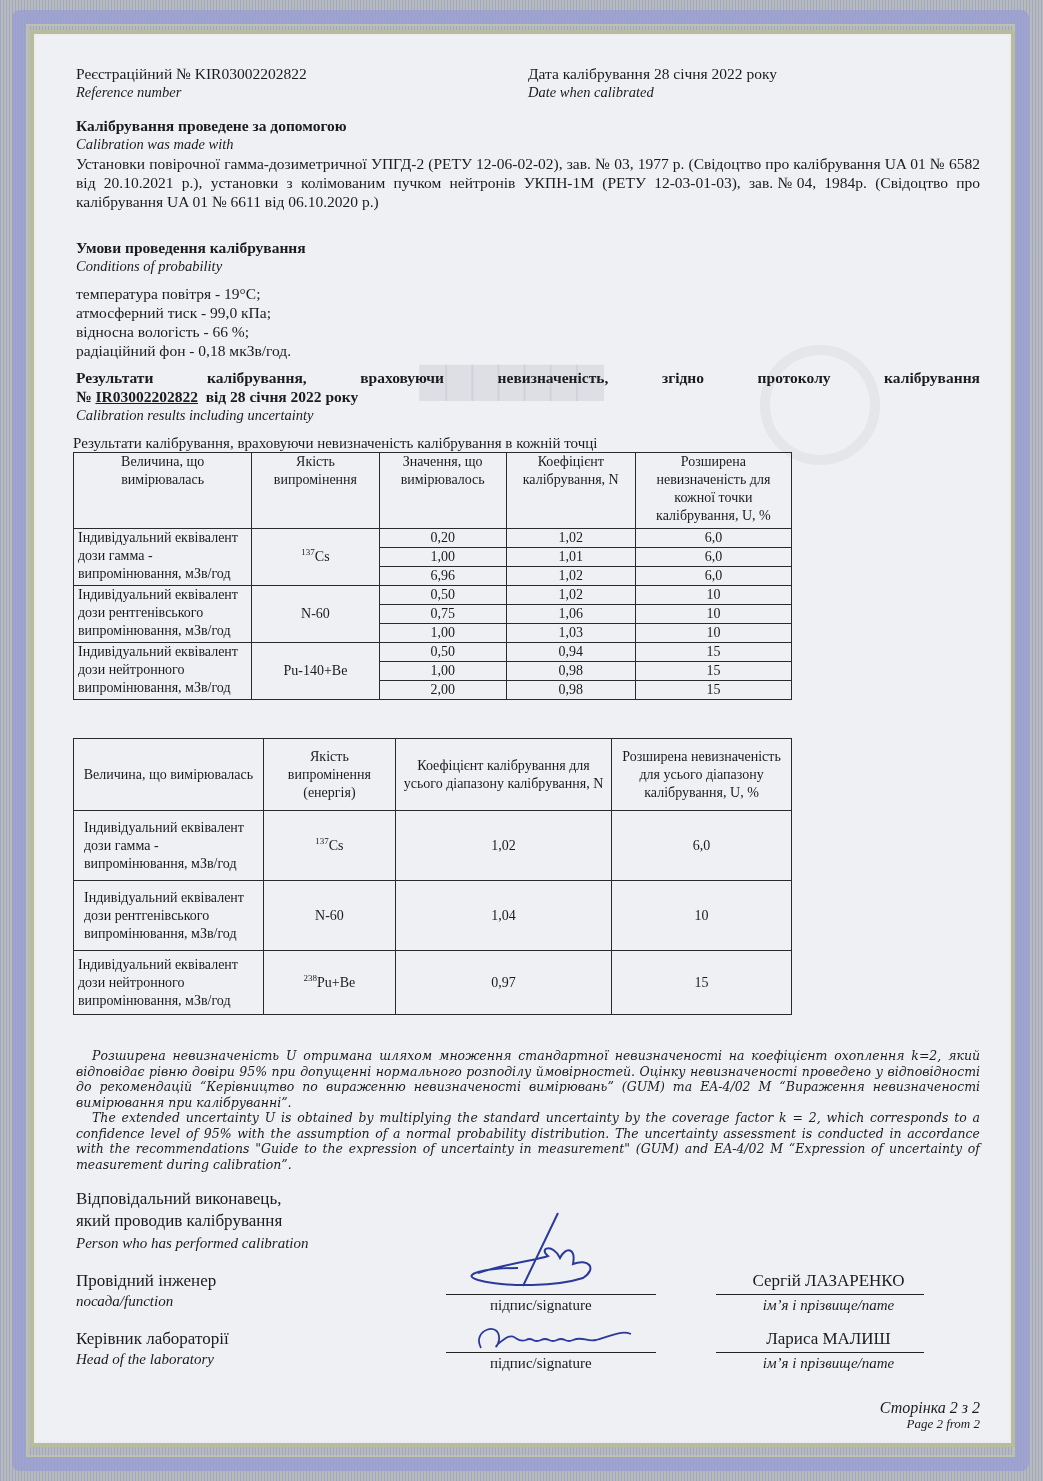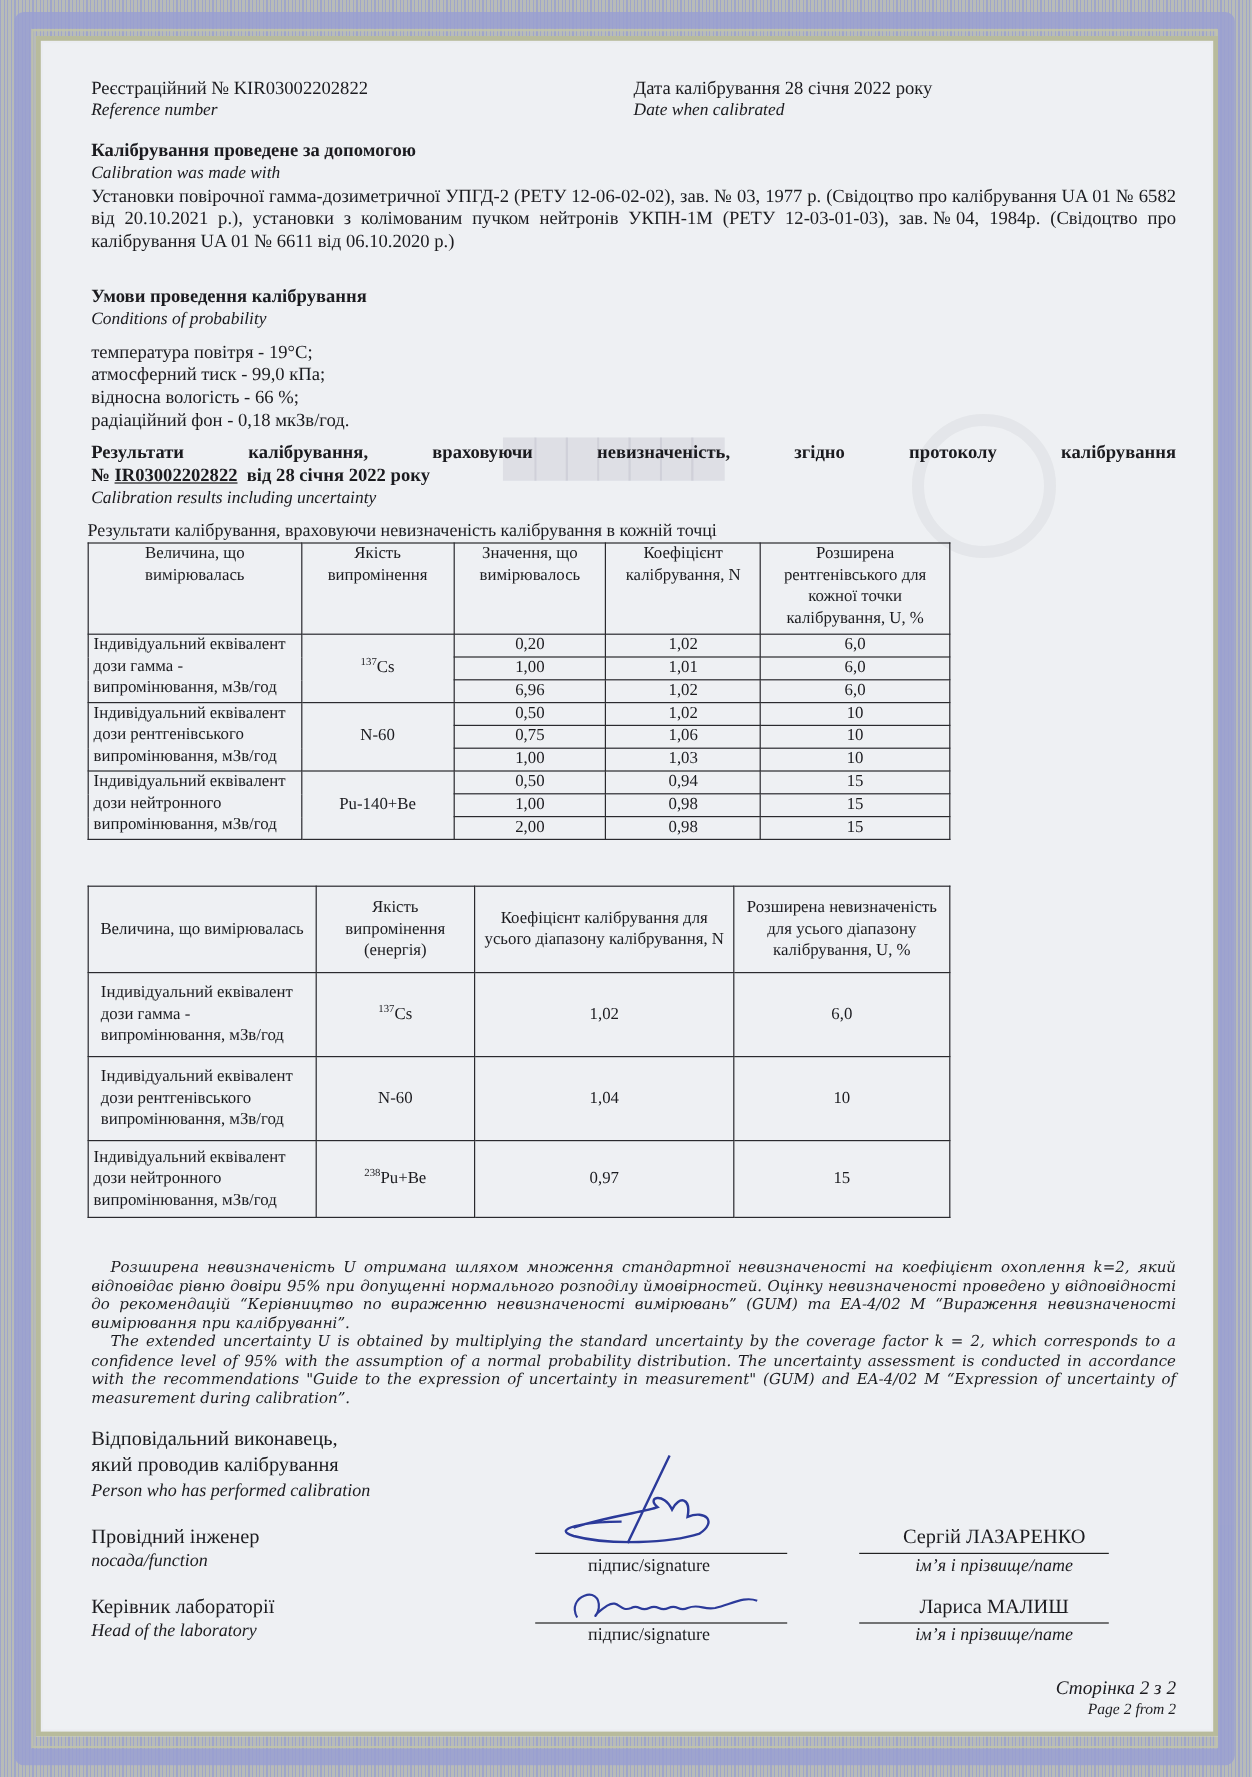--- a/index.html
+++ b/index.html
@@ -108,21 +108,21 @@
           <col style="width:155px">
           <col style="width:160px">
           <col style="width:203px">
       </colgroup>
       <tbody>
           <tr style="height:76px;">
         <th>Величина, що вимірювалась</th>
         <th>Якість випромінення</th>
         <th>Значення, що вимірювалось</th>
         <th>Коефіцієнт калібрування, N</th>
-        <th>Розширена рентгенівського для кожної точки калібрування, U, %</th>
+        <th>Розширена невизначеність для кожної точки калібрування, U, %</th>
       </tr>
 
       <tr>
         <td rowspan="3">Індивідуальний еквівалент дози гамма - випромінювання, мЗв/год</td>
         <td rowspan="3" class="c mid"><sup>137</sup><span>Cs</span></td>
         <td class="c">0,20</td>
         <td class="c">1,02</td>
         <td class="c">6,0</td>
       </tr>
       <tr>

